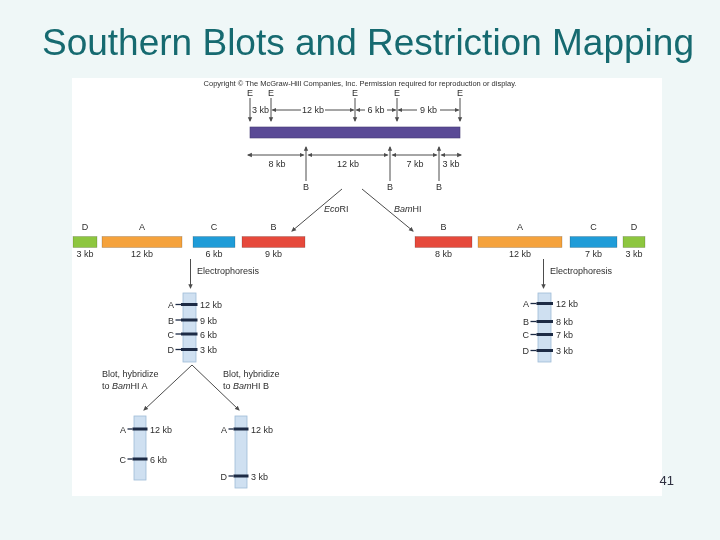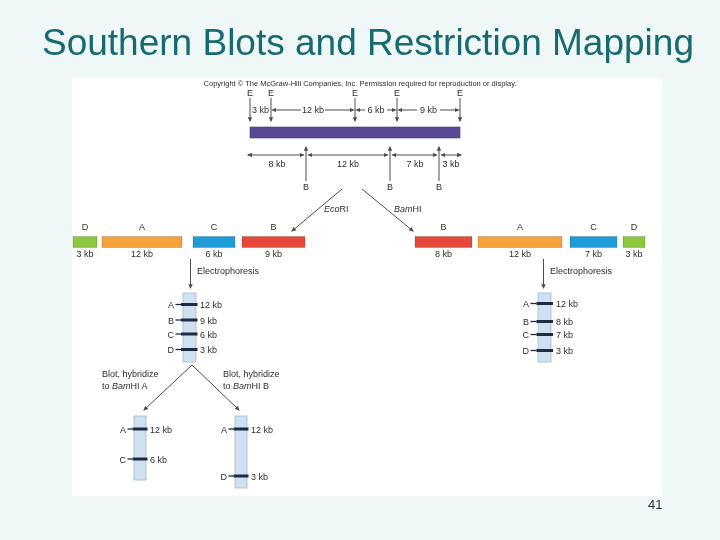--- a/index.html
+++ b/index.html
@@ -1,20 +1,20 @@
 <!DOCTYPE html>
 <html><head>
 <meta charset="utf-8">
 <style>
   html,body{margin:0;padding:0;}
   body{width:720px;height:540px;background:#eff7f7;font-family:"Liberation Sans",sans-serif;}
   .slide{position:relative;width:720px;height:540px;background:#eff7f7;overflow:hidden;}
   .title{position:absolute;left:42px;top:24px;font-size:37px;line-height:1;color:#166a70;white-space:nowrap;letter-spacing:0;}
   .figure-box{position:absolute;left:72px;top:78px;width:590px;height:418px;background:#ffffff;}
-  .page-number{position:absolute;left:648px;top:497px;width:26px;text-align:left;font-size:13px;color:#2f3040;}
+  .page-number{position:absolute;left:648px;top:473px;width:26px;text-align:right;font-size:13px;color:#2f3040;}
   svg.fig{position:absolute;left:0;top:0;}
   svg text{font-family:"Liberation Sans",sans-serif;font-size:9px;fill:#2e2e2e;}
   .tiny{font-size:7.5px;}
   .mid{text-anchor:middle;}
   .end{text-anchor:end;}
   .it{font-style:italic;}
   .ln{stroke:#4d4d4d;stroke-width:1;fill:none;}
   .strip{fill:#cfe0f1;stroke:#9fbcd8;stroke-width:0.8;}
   .band{fill:#1d2b45;}
   .btick{stroke:#1d2b45;stroke-width:1.3;}

